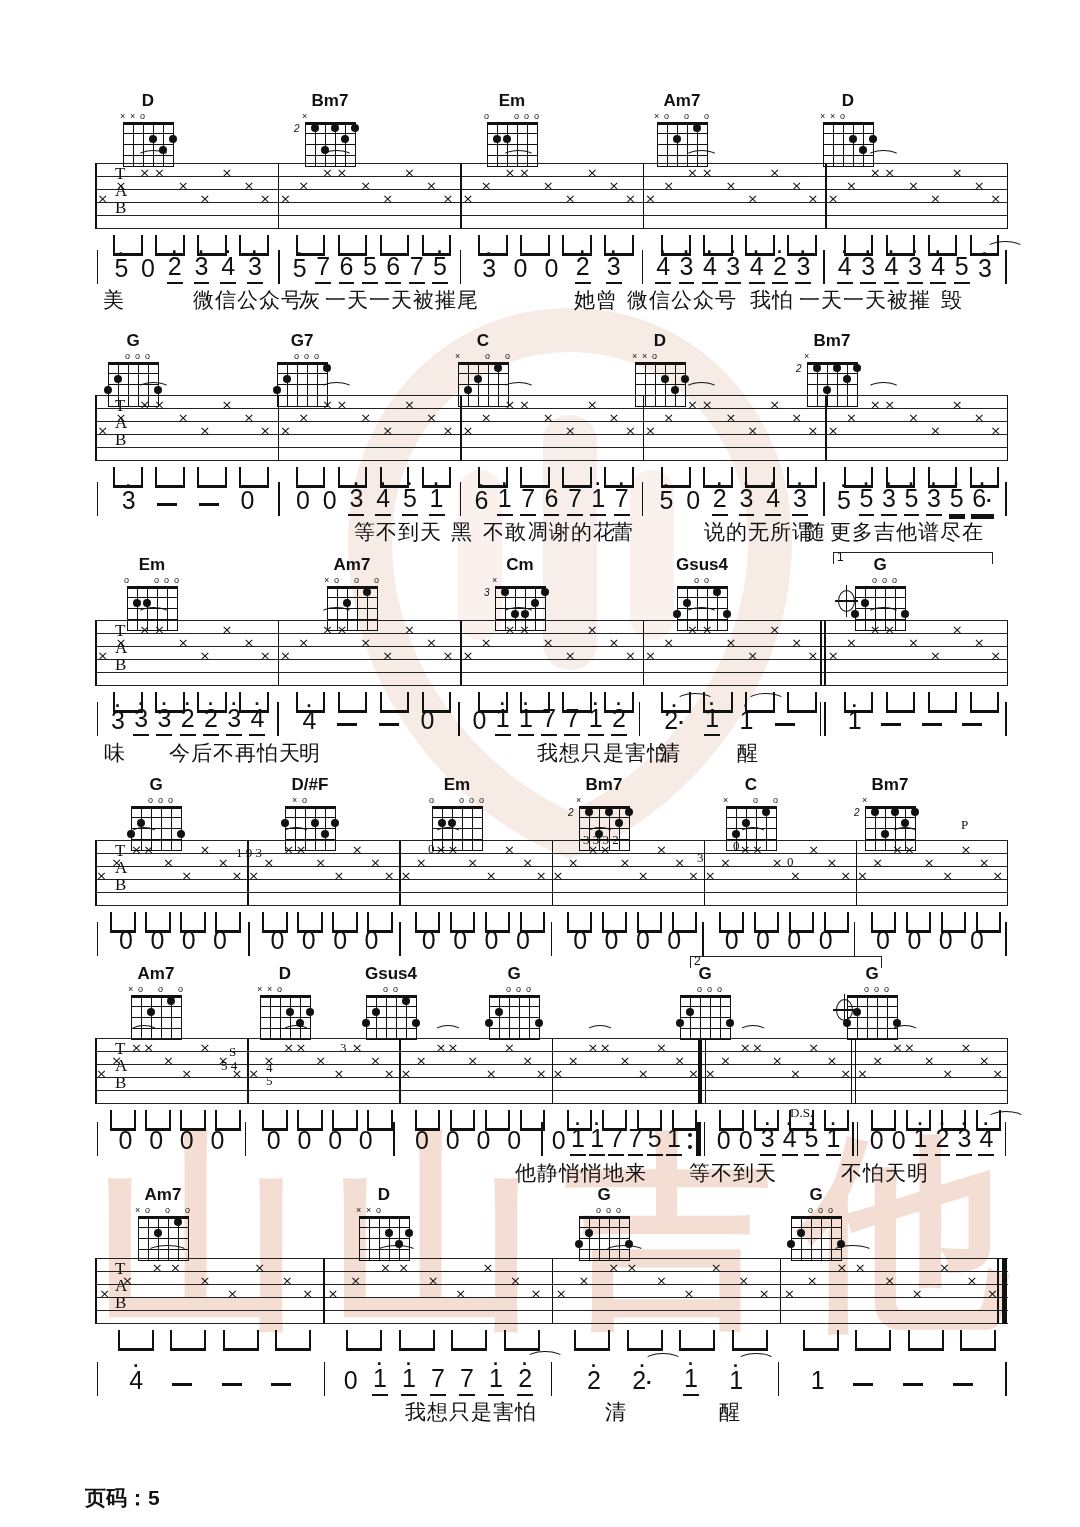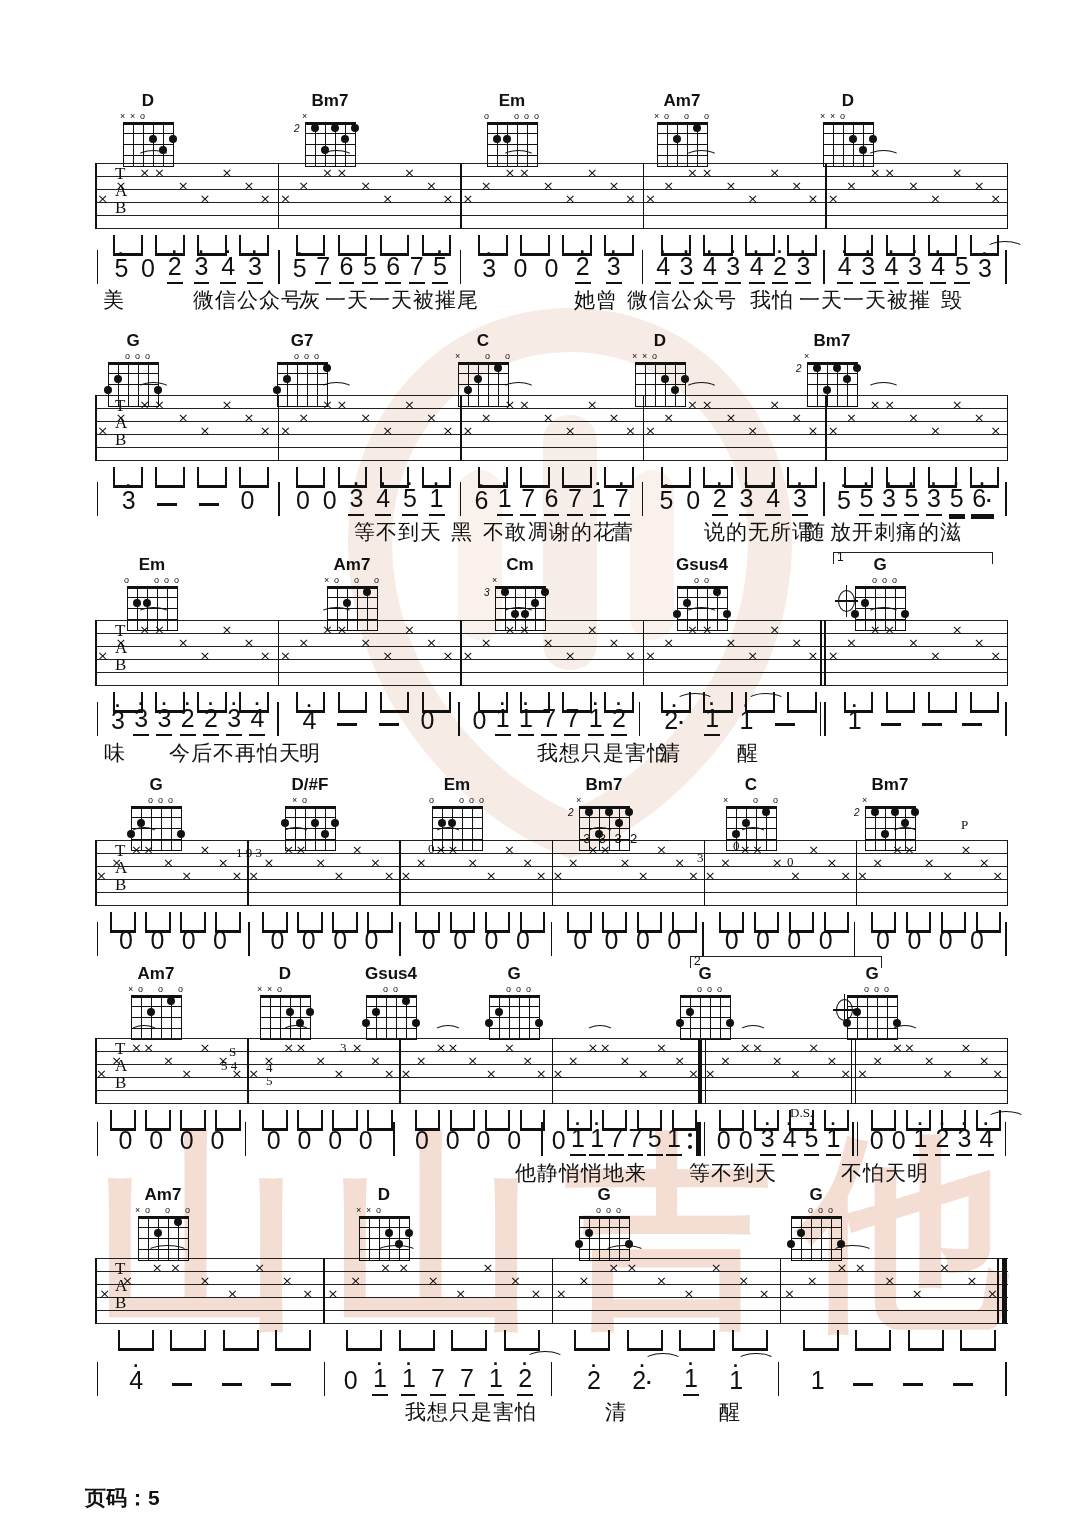--- a/index.html
+++ b/index.html
@@ -626,21 +626,21 @@
       <div class="barwrap">
         <div class="bar"></div>
       </div>
     </div>
     <div class="lyric" style="left: 354px; top: 520px;">等不到天</div>
     <div class="lyric" style="left: 451px; top: 520px;">黑</div>
     <div class="lyric" style="left: 483px; top: 520px;">不敢凋谢的花</div>
     <div class="lyric" style="left: 612px; top: 520px;">蕾</div>
     <div class="lyric" style="left: 704px; top: 520px;">说的无所谓</div>
     <div class="lyric" style="left: 804px; top: 520px;">随</div>
-    <div class="lyric" style="left: 830px; top: 520px;">放开刺痛的滋</div>
+    <div class="lyric" style="left: 830px; top: 520px;">更多吉他谱尽在</div>
     <div class="chord" style="left: 123px; top: 576px;">
       <div class="nm">Em</div>
       <div class="mk">
         <span style="left: -3px;">o</span>
         <span style="left: 27px;">o</span>
         <span style="left: 37px;">o</span>
         <span style="left: 47px;">o</span>
       </div>
       <div class="grid">
         <div class="vl" style="left: 0px;"></div>
@@ -1209,21 +1209,21 @@
         <span class="note">0</span>
         <span class="note">0</span>
         <span class="note">0</span>
       </div>
       <div class="barwrap">
         <div class="bar"></div>
       </div>
     </div>
     <div class="ttextabs" style="left: 236px; top: 846px;">1 9 3</div>
     <div class="ttextabs" style="left: 428px; top: 842px;">0</div>
-    <div class="ttextabs" style="left: 583px; top: 833px; font-family: Liberation Mono, monospace;">3 3 3 2</div>
+    <div class="ttextabs" style="left: 583px; top: 833px;">3 3 3 2</div>
     <div class="ttextabs" style="left: 697px; top: 851px;">3</div>
     <div class="ttextabs" style="left: 733px; top: 839px;">0</div>
     <div class="ttextabs" style="left: 787px; top: 855px;">0</div>
     <div class="ttextabs" style="left: 961px; top: 818px;">P</div>
     <div class="chord" style="left: 127px; top: 985px;">
       <div class="nm">Am7</div>
       <div class="mk">
         <span style="left: -3px;">×</span>
         <span style="left: 7px;">o</span>
         <span style="left: 27px;">o</span>

